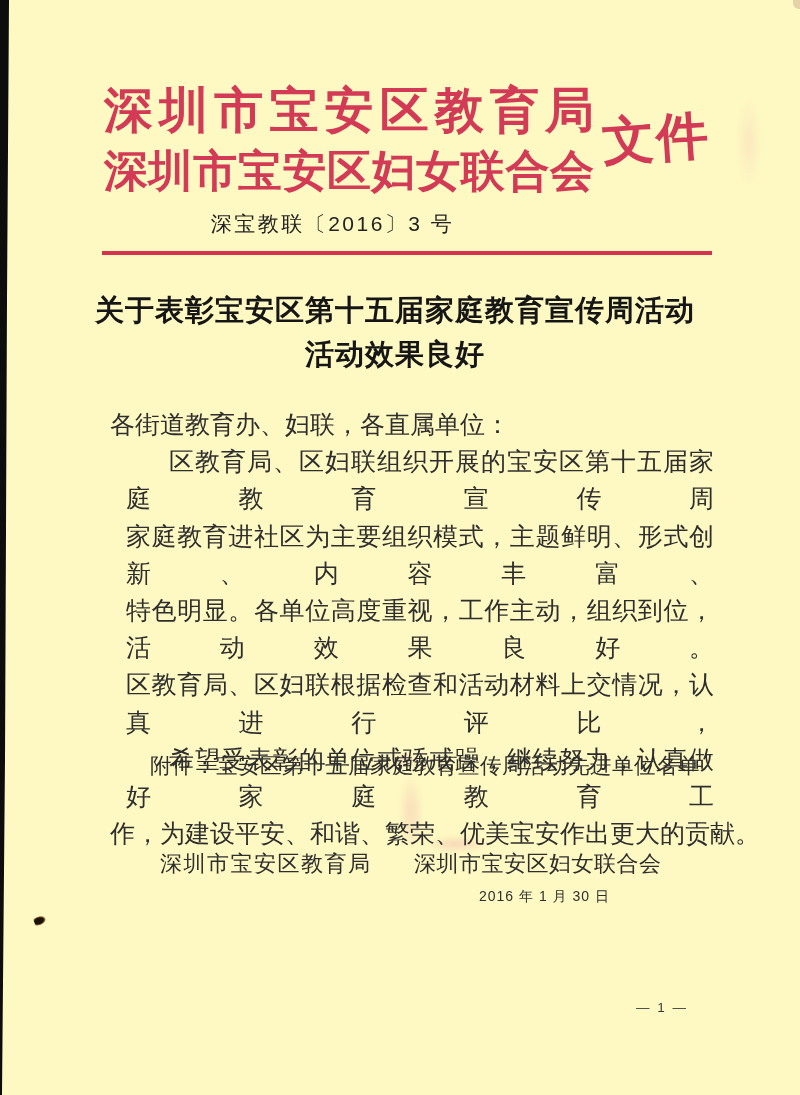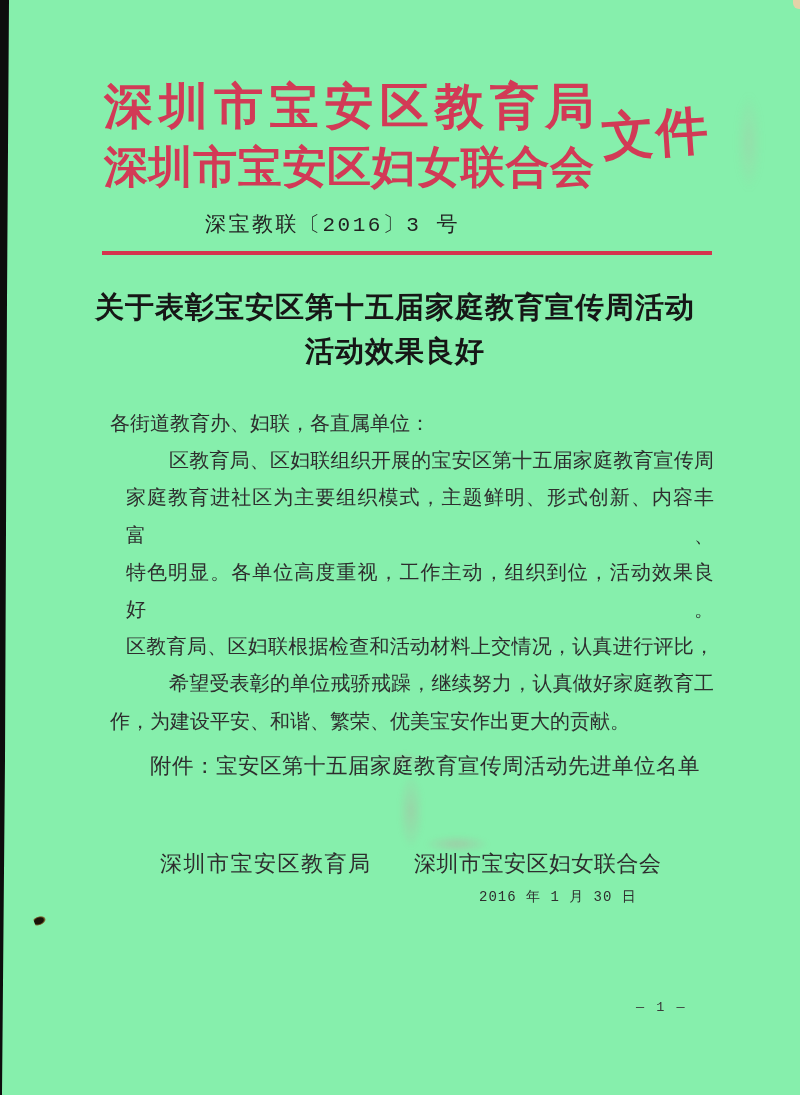--- a/index.html
+++ b/index.html
@@ -1,21 +1,21 @@
 <!DOCTYPE html>
 <html><head>
 <meta charset="utf-8">
 <style>
   html,body{margin:0;padding:0;background:#efefef;}
   .scan-page{
     position:relative;
     width:800px;height:1095px;
-    background:#86efac;
+    background:#fef9c3;
     overflow:hidden;
-    font-family:Liberation Mono, monospace;
+    font-family:Liberation Sans, sans-serif;
     color:#2b2b2b;
   }
   
   .edge-left{
     position:absolute;left:0;top:0;width:9px;height:1095px;
     background:#0d0d0d;
     clip-path:polygon(0 0,9px 0,7px 300px,5px 760px,2px 1095px,0 1095px);
   }
   .corner-speck-tr{
     position:absolute;right:0;top:0;width:7px;height:9px;
@@ -67,21 +67,21 @@
   
   .doc-title{
     position:absolute;left:0;top:288px;width:790px;
     text-align:center;font-weight:bold;color:#161616;
     font-size:29px;line-height:44px;letter-spacing:1px;
   }
 
   
   .doc-body{
     position:absolute;left:110px;top:406px;width:604px;
-    font-size:20px;line-height:37.2px;color:#2e2e2e;
+    font-size:25px;line-height:37.2px;color:#2e2e2e;
   }
   .body-line{white-space:nowrap;}
   .body-line.fill{
     white-space:normal;
     text-align:justify;text-align-last:justify;margin-left:16px;
   }
   .body-line.indent{text-indent:43px;}
 
   .attachment-line{
     position:absolute;left:150px;top:751px;

